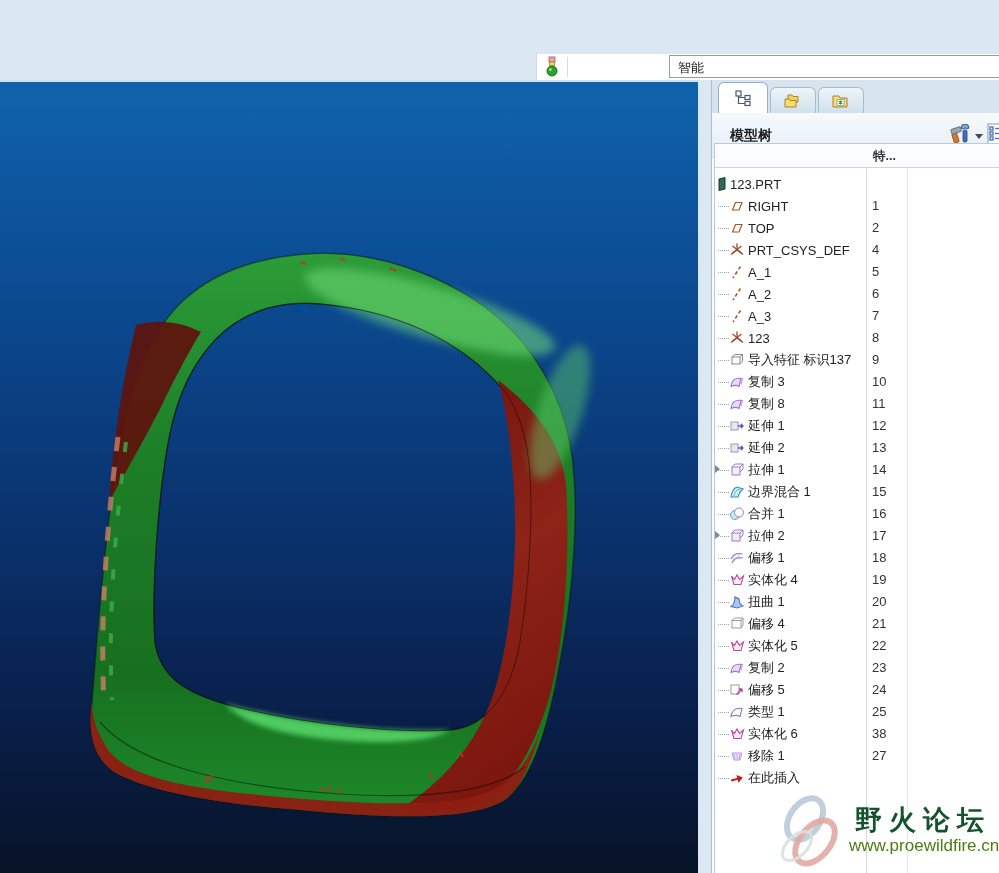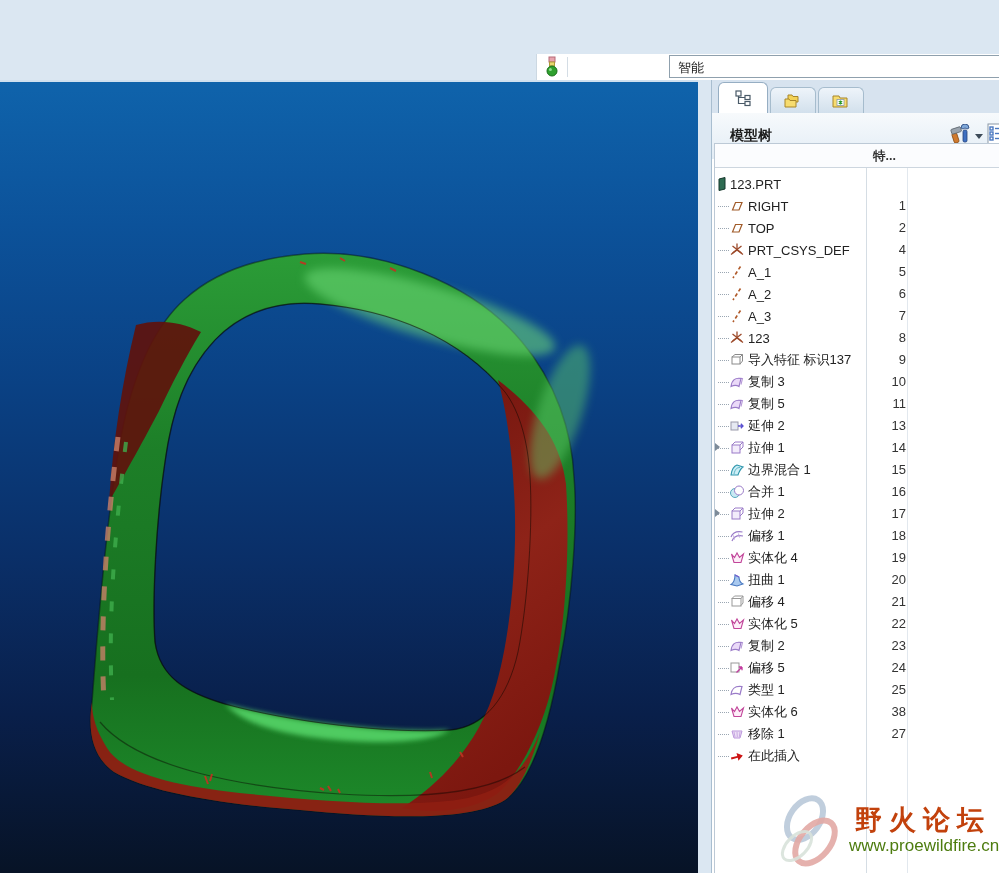--- a/index.html
+++ b/index.html
@@ -49,36 +49,36 @@
   .tree-box { position:absolute; left:2px; top:63px; right:0; bottom:0;
     background:#fff; border-left:1px solid #bcc9d6; border-top:1px solid #bcc9d6; }
   .col-header { position:absolute; left:0; top:0; right:0; height:24px;
     background:#fbfcfe; border-bottom:1px solid #cdd6df; }
   .col-header .col-label { position:absolute; left:158px; top:4px; font-size:12.5px;
     font-weight:bold; color:#333; }
   .vline { position:absolute; top:0; bottom:0; width:1px; background:#e2e8ee; }
   .vline.v1 { left:151px; background:#d5dde4; }
   .vline.v2 { left:192px; }
 
-  .tree-rows { position:absolute; left:0; top:24px; right:0; bottom:0; padding-top:5px;text-align:right; }
+  .tree-rows { position:absolute; left:0; top:24px; right:0; bottom:0; padding-top:5px; }
   .tree-row { position:relative; height:22px; display:flex; align-items:center;
     font-size:13px; color:#222; padding-left:3px; white-space:nowrap; }
   .tree-row .expander { position:absolute; left:0px; top:6px; width:0; height:0;
     border-top:4px solid transparent; border-bottom:4px solid transparent; border-left:5px solid #7d8b99; }
   .tree-row .stub { width:11px; height:1px; border-top:1px dotted #9aa6b2; flex:0 0 auto; }
   .tree-row .t-icon { width:16px; height:16px; flex:0 0 auto; margin-right:3px; }
   .tree-row.root .t-icon { width:9px; margin-left:0; }
   .tree-row .t-label { overflow:visible; }
   .tree-row .t-num { position:absolute; left:157px; top:3px; width:34px; font-size:13px; color:#333; }
 
   
   .watermark { position:absolute; left:0; top:648px; right:0; height:120px; pointer-events:none; }
   .wm-logo { position:absolute; left:52px; top:2px; }
   .wm-title { position:absolute; left:140px; top:10px; font-size:27px; font-weight:bold;
-    color:#c2410c; letter-spacing:7px; }
+    color:#14532d; letter-spacing:7px; }
   .wm-url { position:absolute; left:134px; top:44px; font-size:17px; color:#4d7c0f; }
 </style>
 </head>
 <body>
 
 <div class="topbar">
   <div class="toolbar-strip">
     <span class="filter-icon">
       <svg width="18" height="22" viewBox="0 0 18 22">
         <rect x="6" y="1" width="6" height="5" fill="#e8a4ae" stroke="#b56a78" stroke-width="1"></rect>
@@ -348,22 +348,31 @@
             </svg></span>
           <span class="t-label">复制 3</span>
           <span class="t-num">10</span>
         </div>
         <div class="tree-row">
           <span class="stub"></span>
           <span class="t-icon"><svg width="16" height="16" viewBox="0 0 16 16">
               <path d="M5.5,9.5 C6.5,5 9,4 13.5,4.5 L12,10.5" fill="none" stroke="#b79ad8" stroke-width="1.1"></path>
               <path d="M2,12.5 C3,6 6,3.5 12,4.5 L10,12.5 C7,10.5 4,11.5 2,12.5 Z" fill="#ead9f8" stroke="#9a7bc8" stroke-width="1.1"></path>
             </svg></span>
-          <span class="t-label">复制 5</span>
+          <span class="t-label">复制 8</span>
           <span class="t-num">11</span>
+        </div>
+        <div class="tree-row">
+          <span class="stub"></span>
+          <span class="t-icon"><svg width="16" height="16" viewBox="0 0 16 16">
+              <rect x="2" y="4" width="7" height="8" fill="#e6e9f2" stroke="#99a"></rect>
+              <path d="M9,8 L14,8 M11.8,5.8 L14,8 L11.8,10.2" fill="none" stroke="#5a4fd0" stroke-width="1.3"></path>
+            </svg></span>
+          <span class="t-label">延伸 1</span>
+          <span class="t-num">12</span>
         </div>
         <div class="tree-row">
           <span class="stub"></span>
           <span class="t-icon"><svg width="16" height="16" viewBox="0 0 16 16">
               <rect x="2" y="4" width="7" height="8" fill="#e6e9f2" stroke="#99a"></rect>
               <path d="M9,8 L14,8 M11.8,5.8 L14,8 L11.8,10.2" fill="none" stroke="#5a4fd0" stroke-width="1.3"></path>
             </svg></span>
           <span class="t-label">延伸 2</span>
           <span class="t-num">13</span>
         </div>

